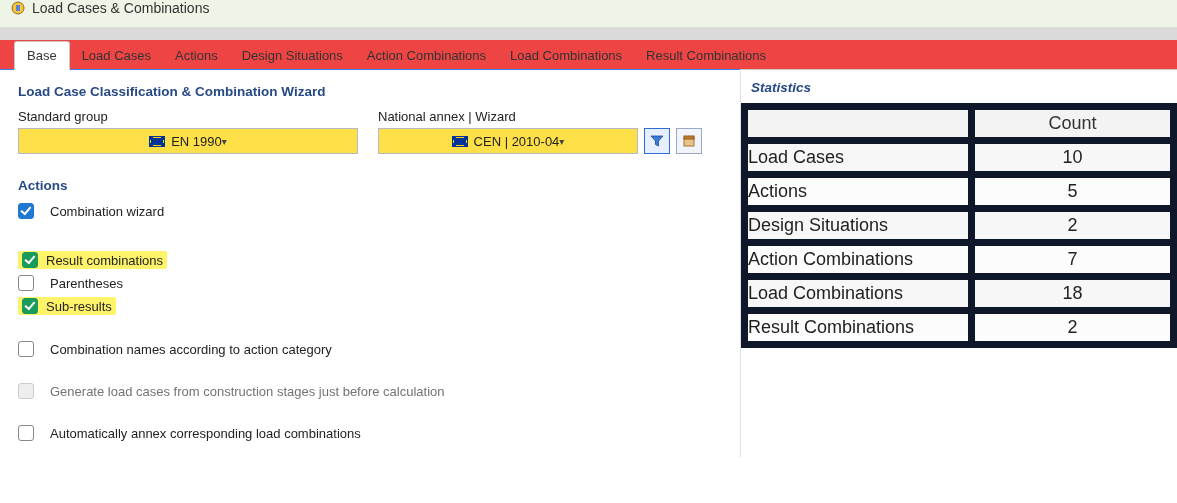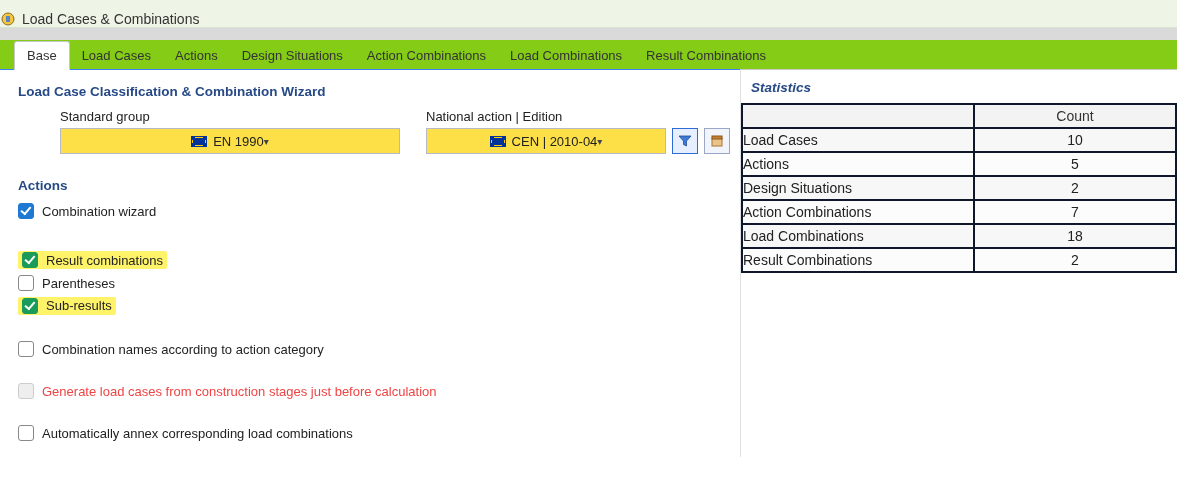--- a/index.html
+++ b/index.html
@@ -10,38 +10,38 @@
     color: #222;
     background: #fff;
     width: 1177px;
     height: 503px;
     overflow: hidden;
   }
   .titlebar {
     background: #eef5e6;
     height: 28px;
     display: flex;
-    align-items: flex-end;
-    padding: 0 0;
+    align-items: flex-start;
+    padding: 0 10px;
     border-bottom: 1px solid #d9e3cf;
   }
   .titlebar .icon {
     width: 16px; height: 16px;
     margin-right: 6px;
     display: inline-flex; align-items:center; justify-content:center;
   }
   .titlebar .title { font-size: 14px; color:#333; }
   .tabbar-wrap {
     background: #dadada;
     padding-top: 12px;
   }
   .tabbar {
     display: flex;
     align-items: flex-end;
-    background: #84cc16;
+    background: #ef4444;
     padding: 0 14px;
     text-align: center;
   }
   .tab {
     padding: 6px 12px;
     font-size: 13px;
     color: #333;
     cursor: pointer;
     background: transparent;
   }
@@ -87,21 +87,21 @@
   .cb.green.checked { background: #1a9b5a; border-color:#1a9b5a; }
   .cb.checked::after {
     content: "";
     width: 4px; height: 8px;
     border: solid #fff;
     border-width: 0 2px 2px 0;
     transform: rotate(40deg) translate(-1px,-1px);
   }
   .cb.disabled { background:#eee; border-color:#ccc; }
   .cb-label { margin-left: 8px; }
-  .cb-label.disabled { color:#ef4444; }
+  .cb-label.disabled { color:#737373; }
   .field-label { font-size: 13px; color:#222; margin-bottom:4px; }
   .combo {
     display:flex; align-items:center;
     height: 26px;
     background: #fde047;
     border: 1px solid #b5b9c8;
     padding: 0 6px;
     width: 340px;
     justify-content: center;
     cursor: pointer;
@@ -115,43 +115,43 @@
   .flag::after{
     content:""; position:absolute; inset:2px;
     background: radial-gradient(circle at 50% 50%, rgba(255,204,0,0) 3px, transparent 3px);
     box-shadow:
       0 -3px 0 -2px #ffcc00, 0 3px 0 -2px #ffcc00,
       -3px 0 0 -2px #ffcc00, 3px 0 0 -2px #ffcc00,
       2px 2px 0 -2px #ffcc00, -2px 2px 0 -2px #ffcc00,
       2px -2px 0 -2px #ffcc00, -2px -2px 0 -2px #ffcc00;
   }
   .chev { font-size: 10px; color:#444; }
-  .fields-row { display:flex; gap: 26px; margin-top: 6px; align-items:flex-end;margin-left:42px;}
+  .fields-row { display:flex; gap: 20px; margin-top: 6px; align-items:flex-end;}
   .icon-btn {
     width: 26px; height:26px;
     border:1px solid #9aa7c7;
     background:#f2f4fb;
     display:inline-flex; align-items:center; justify-content:center;
     cursor:pointer;
   }
   .icon-btn.active { border-color:#2d6cd6; background:#e6efff; }
   .icon-row { display:flex; gap:6px; margin-left:6px; }
   .hl { background: #fff36a; padding: 1px 4px; border-radius: 2px; }
   .indent { margin-left: 26px; }
-  .options .row { margin: 6px 0; }
+  .options .row { margin: 6px 0; gap: 8px; }
   .stat-head {
     color:#274a87; font-weight:bold; font-size:13.5px;
     padding: 2px 10px 8px 10px;
     font-style: italic;
   }
   table.stats { border-collapse: collapse; width: 100%; }
   table.stats th, table.stats td {
-    border: 2px solid #0f172a;
+    border: 7px solid #0f172a;
     padding: 3px 0;
-    font-size: 14px;
+    font-size: 18px;
     text-align: left;
     background:#fcfcfc;
   }
   table.stats th { background:#f3f3f3; font-weight: normal; text-align:center; color:#333;}
   table.stats tr:nth-child(even) td { background:#f7f7f7; }
   table.stats td.count { text-align:center; width: 202px;}
   .spacer14 { height:14px; }
   .spacer20 { height:20px; }
 </style>
 </head>
@@ -188,23 +188,23 @@
           <div class="field-label">Standard group</div>
           <div class="combo">
             <span class="left">
                 <span class="flag"></span>
                 <span>EN 1990</span>
               </span>
             <span class="chev">▾</span>
           </div>
         </div>
         <div>
-          <div class="field-label">National action | Edition</div>
+          <div class="field-label">National annex | Wizard</div>
           <div style="display:flex; align-items:center;">
-            <div class="combo" style="width:240px">
+            <div class="combo" style="width:260px">
               <span class="left">
                   <span class="flag"></span>
                   <span>CEN | 2010-04</span>
                 </span>
               <span class="chev">▾</span>
             </div>
             <div class="icon-row">
               <div class="icon-btn active">
                 <svg width="14" height="14" viewBox="0 0 14 14">
                     <path d="M1 2h12l-4.5 5v5l-3-1.5V7L1 2z" fill="#3d7bd9" stroke="#1e4a8c" stroke-width="0.8"></path>
@@ -236,21 +236,21 @@
           <span class="hl" style="display:inline-flex; align-items:center;">
             <span class="cb green checked"></span>
             <span class="cb-label">Result combinations</span>
           </span>
         </div>
         <div class="row indent">
           <span class="cb"></span>
           <span class="cb-label">Parentheses</span>
         </div>
         <div class="row indent">
-          <span class="hl" style="display:inline-flex; align-items:flex-start;">
+          <span class="hl" style="display:inline-flex; align-items:center;">
             <span class="cb green checked"></span>
             <span class="cb-label">Sub-results</span>
           </span>
         </div>
 
         <div class="spacer14"></div>
 
         <div class="row">
           <span class="cb"></span>
           <span class="cb-label">Combination names according to action category</span>

